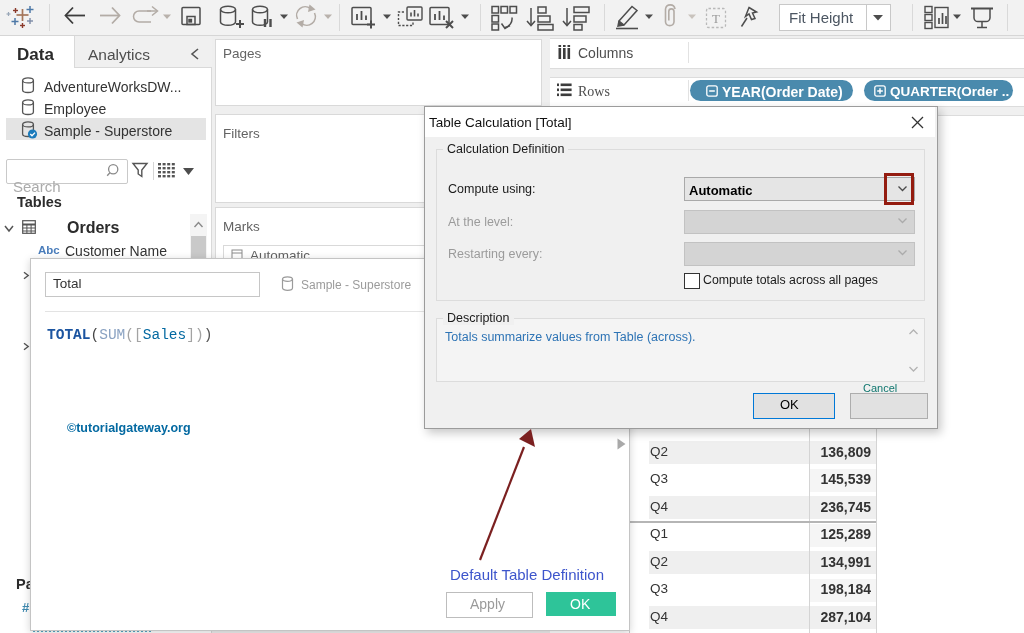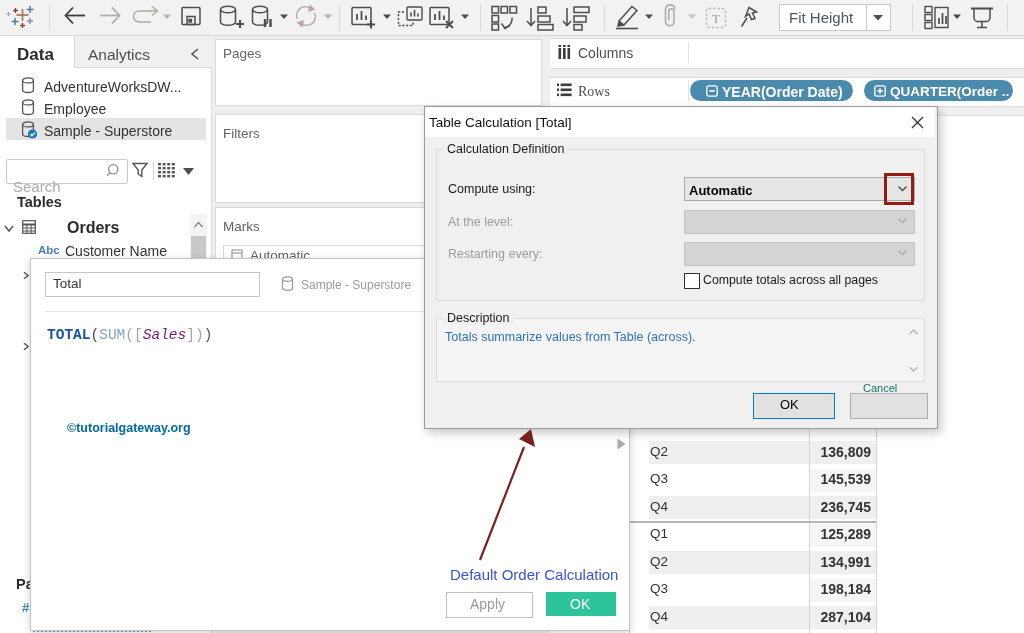--- a/index.html
+++ b/index.html
@@ -417,21 +417,21 @@
   <div class="txt" style="left:53px;top:276px;font-size:13.5px;color:#333;">Total</div>
   <svg class="abs" style="left:281px;top:276px;" width="13" height="16" viewBox="0 0 13 16">
     <g fill="none" stroke="#9b9b9b" stroke-width="1.2">
         <ellipse cx="6.5" cy="3.1" rx="5" ry="2.3"></ellipse>
         <path d="M1.5 3.1 V12 A5 2.3 0 0 0 11.5 12 V3.1"></path>
       </g>
   </svg>
   <div class="txt" style="left:301px;top:278px;font-size:12px;color:#9b9b9b;">Sample - Superstore</div>
   <div class="abs" style="left:45px;top:311px;width:570px;height:1px;background:#e3e3e3;"></div>
   <div class="txt" style="left:47px;top:327px;font-family:'Liberation Mono',monospace;font-size:14.5px;">
-    <span style="color:#1b54a0;font-weight:bold;">TOTAL</span><span style="color:#444;">(</span><span style="color:#8aa2c2;">SUM</span><span style="color:#a3a3a3;">([</span><span style="color:#701a75;font-style:italic;">Sales</span><span style="color:#a3a3a3;">])</span><span style="color:#555;">)</span>
+    <span style="color:#1b54a0;font-weight:bold;">TOTAL</span><span style="color:#444;">(</span><span style="color:#8aa2c2;">SUM</span><span style="color:#a3a3a3;">([</span><span style="color:#0369a1;">Sales</span><span style="color:#a3a3a3;">])</span><span style="color:#555;">)</span>
   </div>
   <div class="txt" style="left:67px;top:421px;font-size:12.5px;font-weight:bold;color:#0369a1;">©tutorialgateway.org</div>
   <div class="abs" style="left:446px;top:592px;width:85px;height:24px;background:#fff;border:1px solid #bdbdbd;"></div>
   <div class="txt" style="left:470px;top:596px;font-size:14px;color:#9a9a9a;">Apply</div>
   <div class="abs" style="left:546px;top:592px;width:70px;height:24px;background:#2ec499;"></div>
   <div class="txt" style="left:570px;top:596px;font-size:14px;color:#fff;">OK</div>
   <svg class="abs" style="left:616px;top:437px;" width="11" height="14" viewBox="0 0 11 14">
       <polygon points="1.5,1.5 9.5,7 1.5,12.5" fill="#a9a9a9"></polygon>
     </svg>
 
@@ -479,15 +479,15 @@
 
   <div class="abs" style="left:753px;top:393px;width:80px;height:24px;background:#e1e1e1;border:1px solid #0078d7;"></div>
   <div class="txt" style="left:780px;top:397px;font-size:13px;color:#000;">OK</div>
   <div class="abs" style="left:850px;top:393px;width:76px;height:24px;background:#e1e1e1;border:1px solid #adadad;"></div>
   <div class="txt" style="left:863px;top:382px;font-size:11px;color:#0f766e;">Cancel</div>
 
   <svg class="abs" style="left:440px;top:425px;" width="120" height="145" viewBox="0 0 120 145">
     <line x1="40" y1="135" x2="84" y2="22" stroke="#7b2020" stroke-width="2.2"></line>
     <polygon points="91,4 95,22 79,14" fill="#7b2020"></polygon>
   </svg>
-  <div class="txt" style="left:450px;top:566px;font-size:15px;color:#3d55cc;">Default Order Calculation</div>
+  <div class="txt" style="left:450px;top:566px;font-size:15px;color:#3d55cc;">Default Table Definition</div>
 
 </div>
 
 </body></html>

